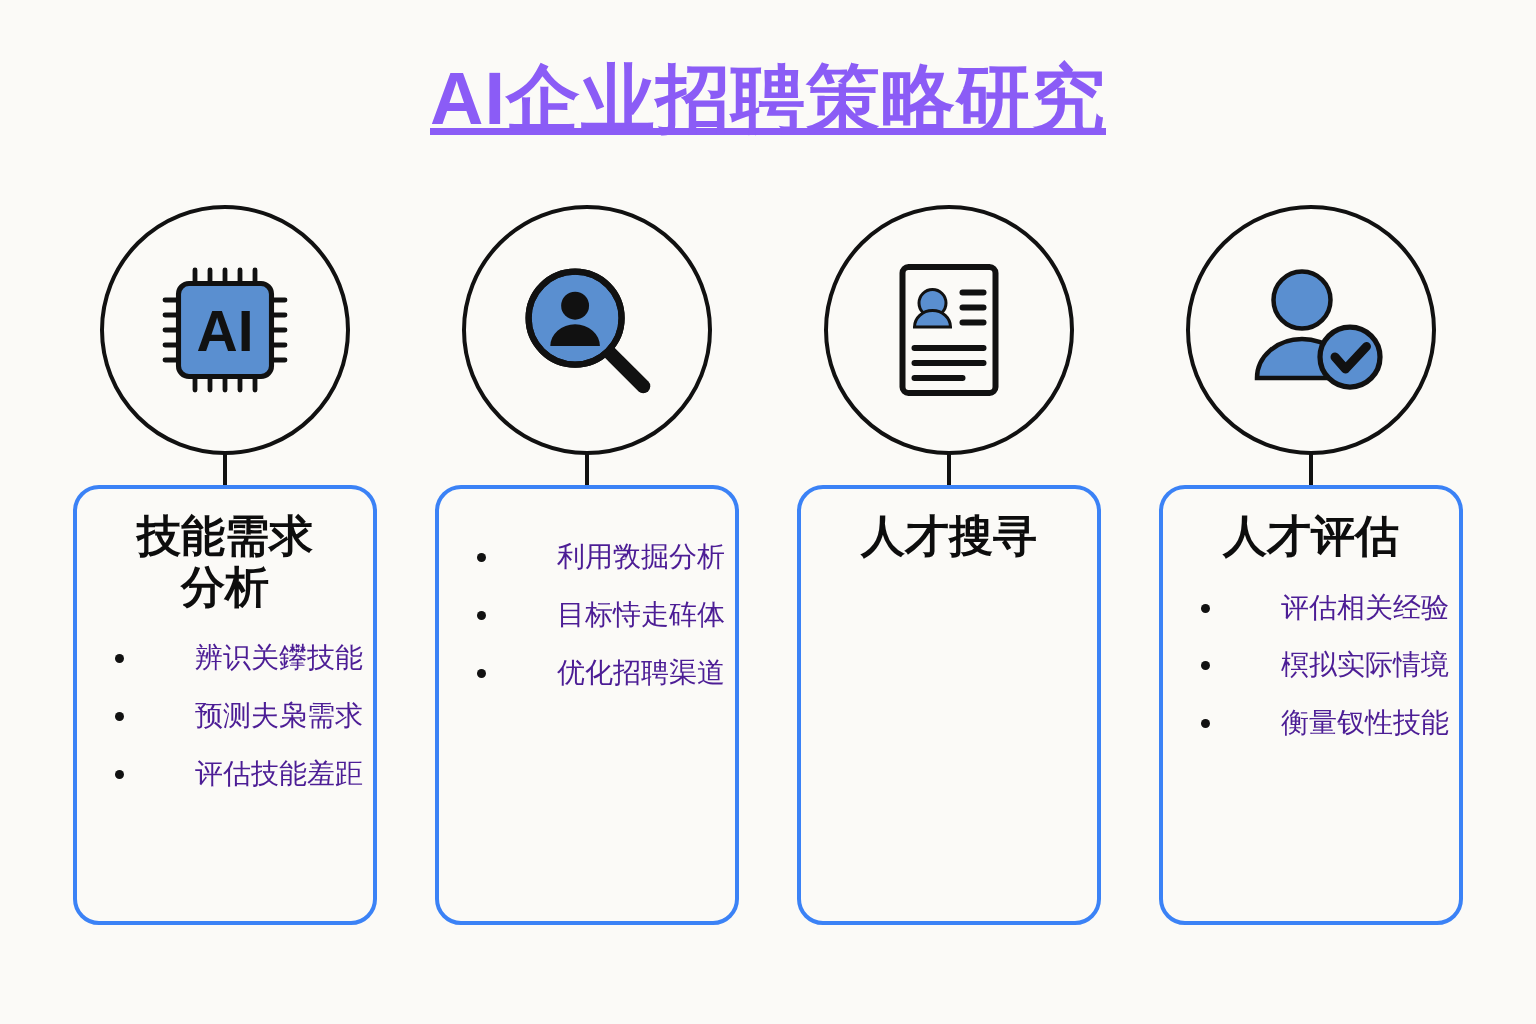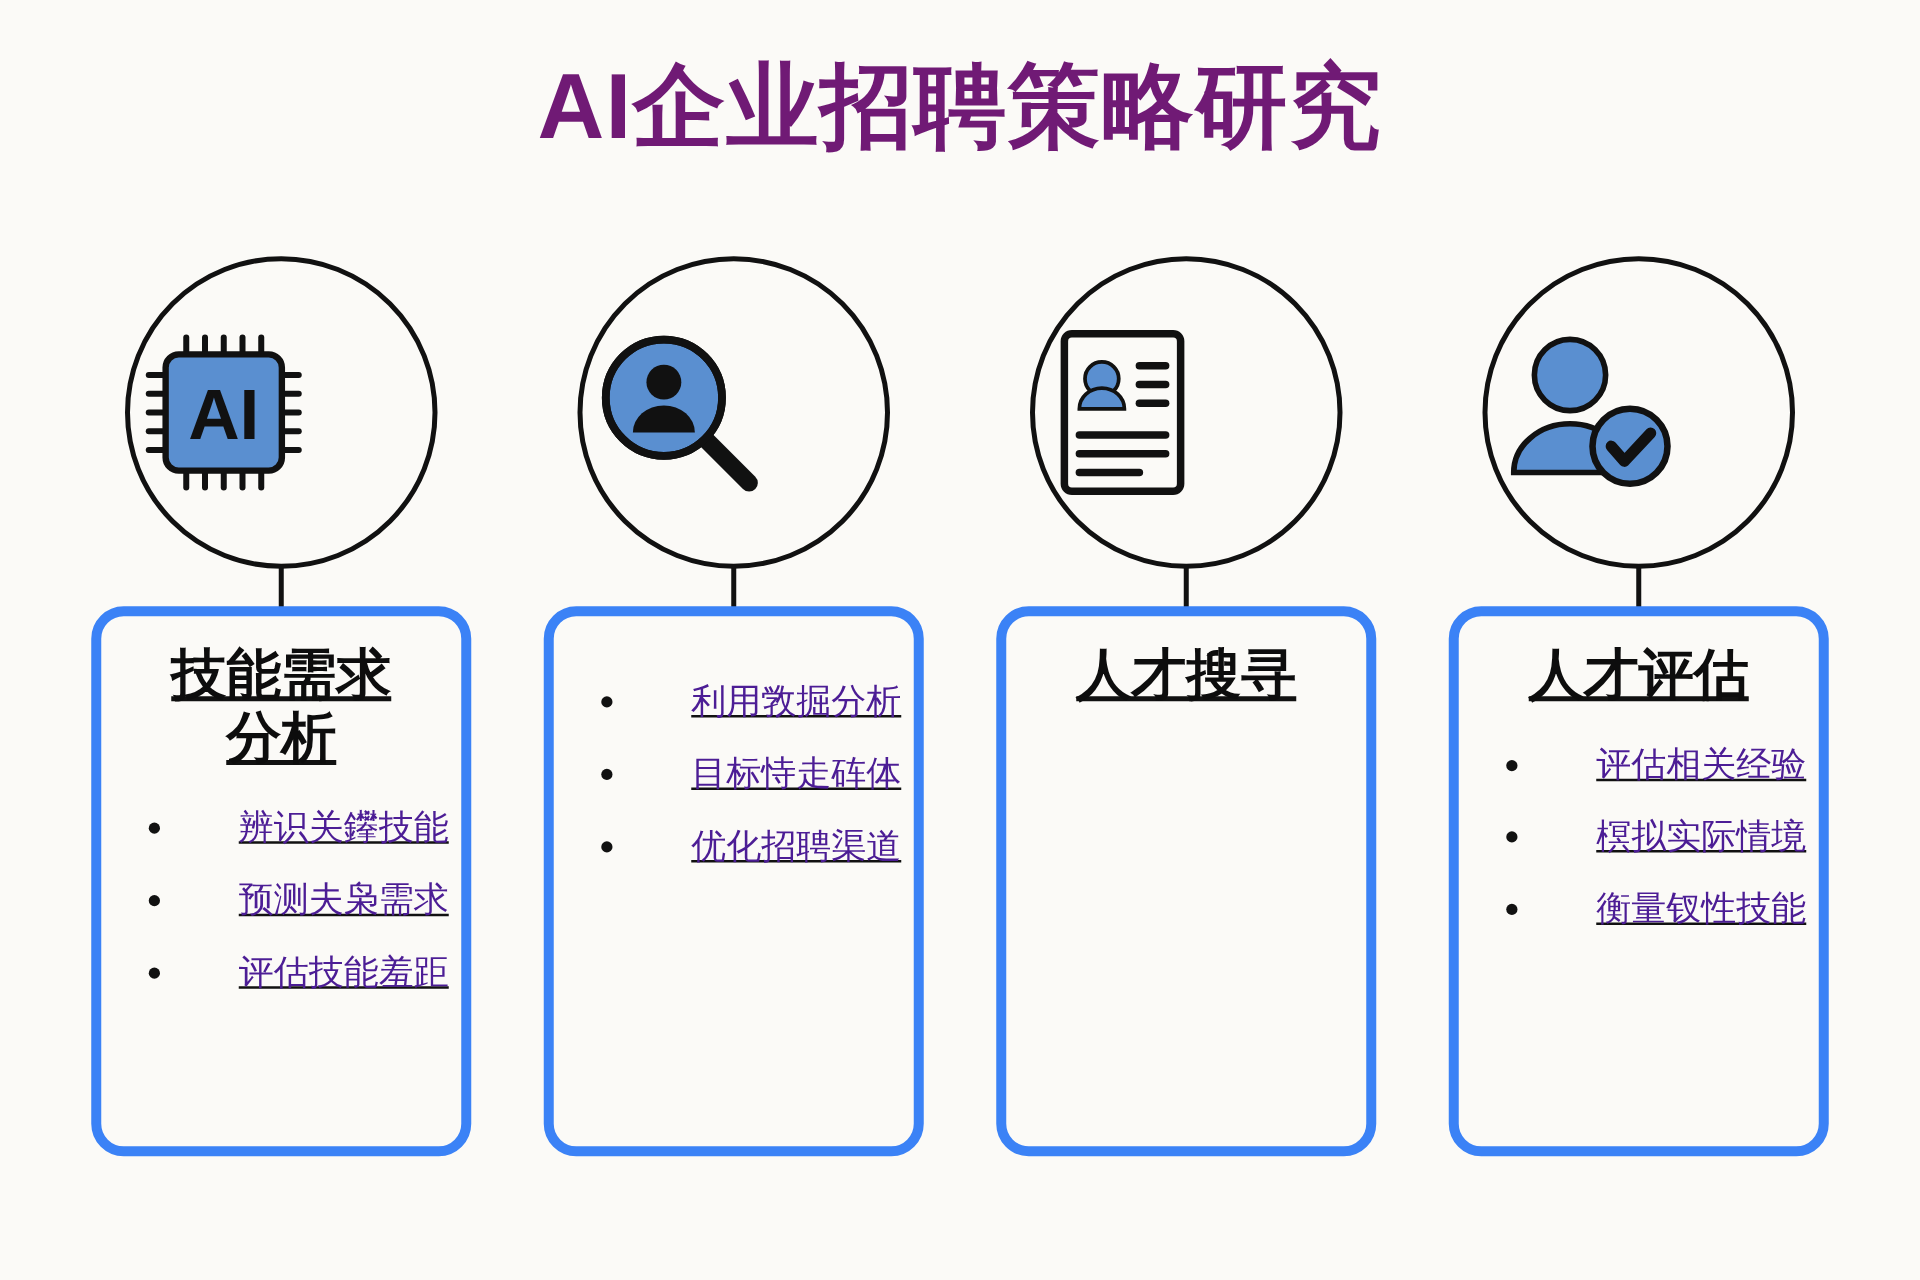--- a/index.html
+++ b/index.html
@@ -18,29 +18,30 @@
 
   .page {
     width: 1536px;
     height: 1024px;
     position: relative;
     background: #fbfaf7;
   }
 
   .title {
     position: absolute;
-    top: 46px;
+    top: 60px;
     left: 0;
     width: 100%;
     text-align: center;
     font-size: 74px;
     font-weight: 700;
     letter-spacing: 1px;
-    color: #701a75;
+    color: #8b5cf6;
     line-height: 1.05;
+    text-decoration: underline;
   }
 
   .columns {
     position: absolute;
     top: 205px;
     left: 70px;
     width: 1396px;
     display: flex;
     justify-content: space-between;
   }
@@ -54,48 +55,48 @@
   }
 
   .icon-circle {
     width: 242px;
     height: 242px;
     border-radius: 50%;
     border: 4px solid #111111;
     background: #fbfaf7;
     display: flex;
     align-items: center;
+    justify-content: center;
     position: relative;
     z-index: 3;
   }
 
   .connector {
     width: 4px;
     height: 36px;
     background: #111111;
     margin-top: -2px;
     position: relative;
     z-index: 1;
   }
 
   .card {
     width: 304px;
     height: 440px;
     margin-top: -4px;
-    border: 8px solid #3b82f6;
+    border: 4px solid #3b82f6;
     border-radius: 26px;
     background: #fbfaf7;
     position: relative;
     z-index: 2;
     box-sizing: border-box;
     padding: 22px 10px 10px 10px;
     display: flex;
     flex-direction: column;
     align-items: center;
-    text-decoration: underline;
   }
 
   .card-title {
     font-size: 44px;
     font-weight: 700;
     line-height: 1.15;
     text-align: center;
     color: #0d0d0d;
     max-width: 270px;
   }

